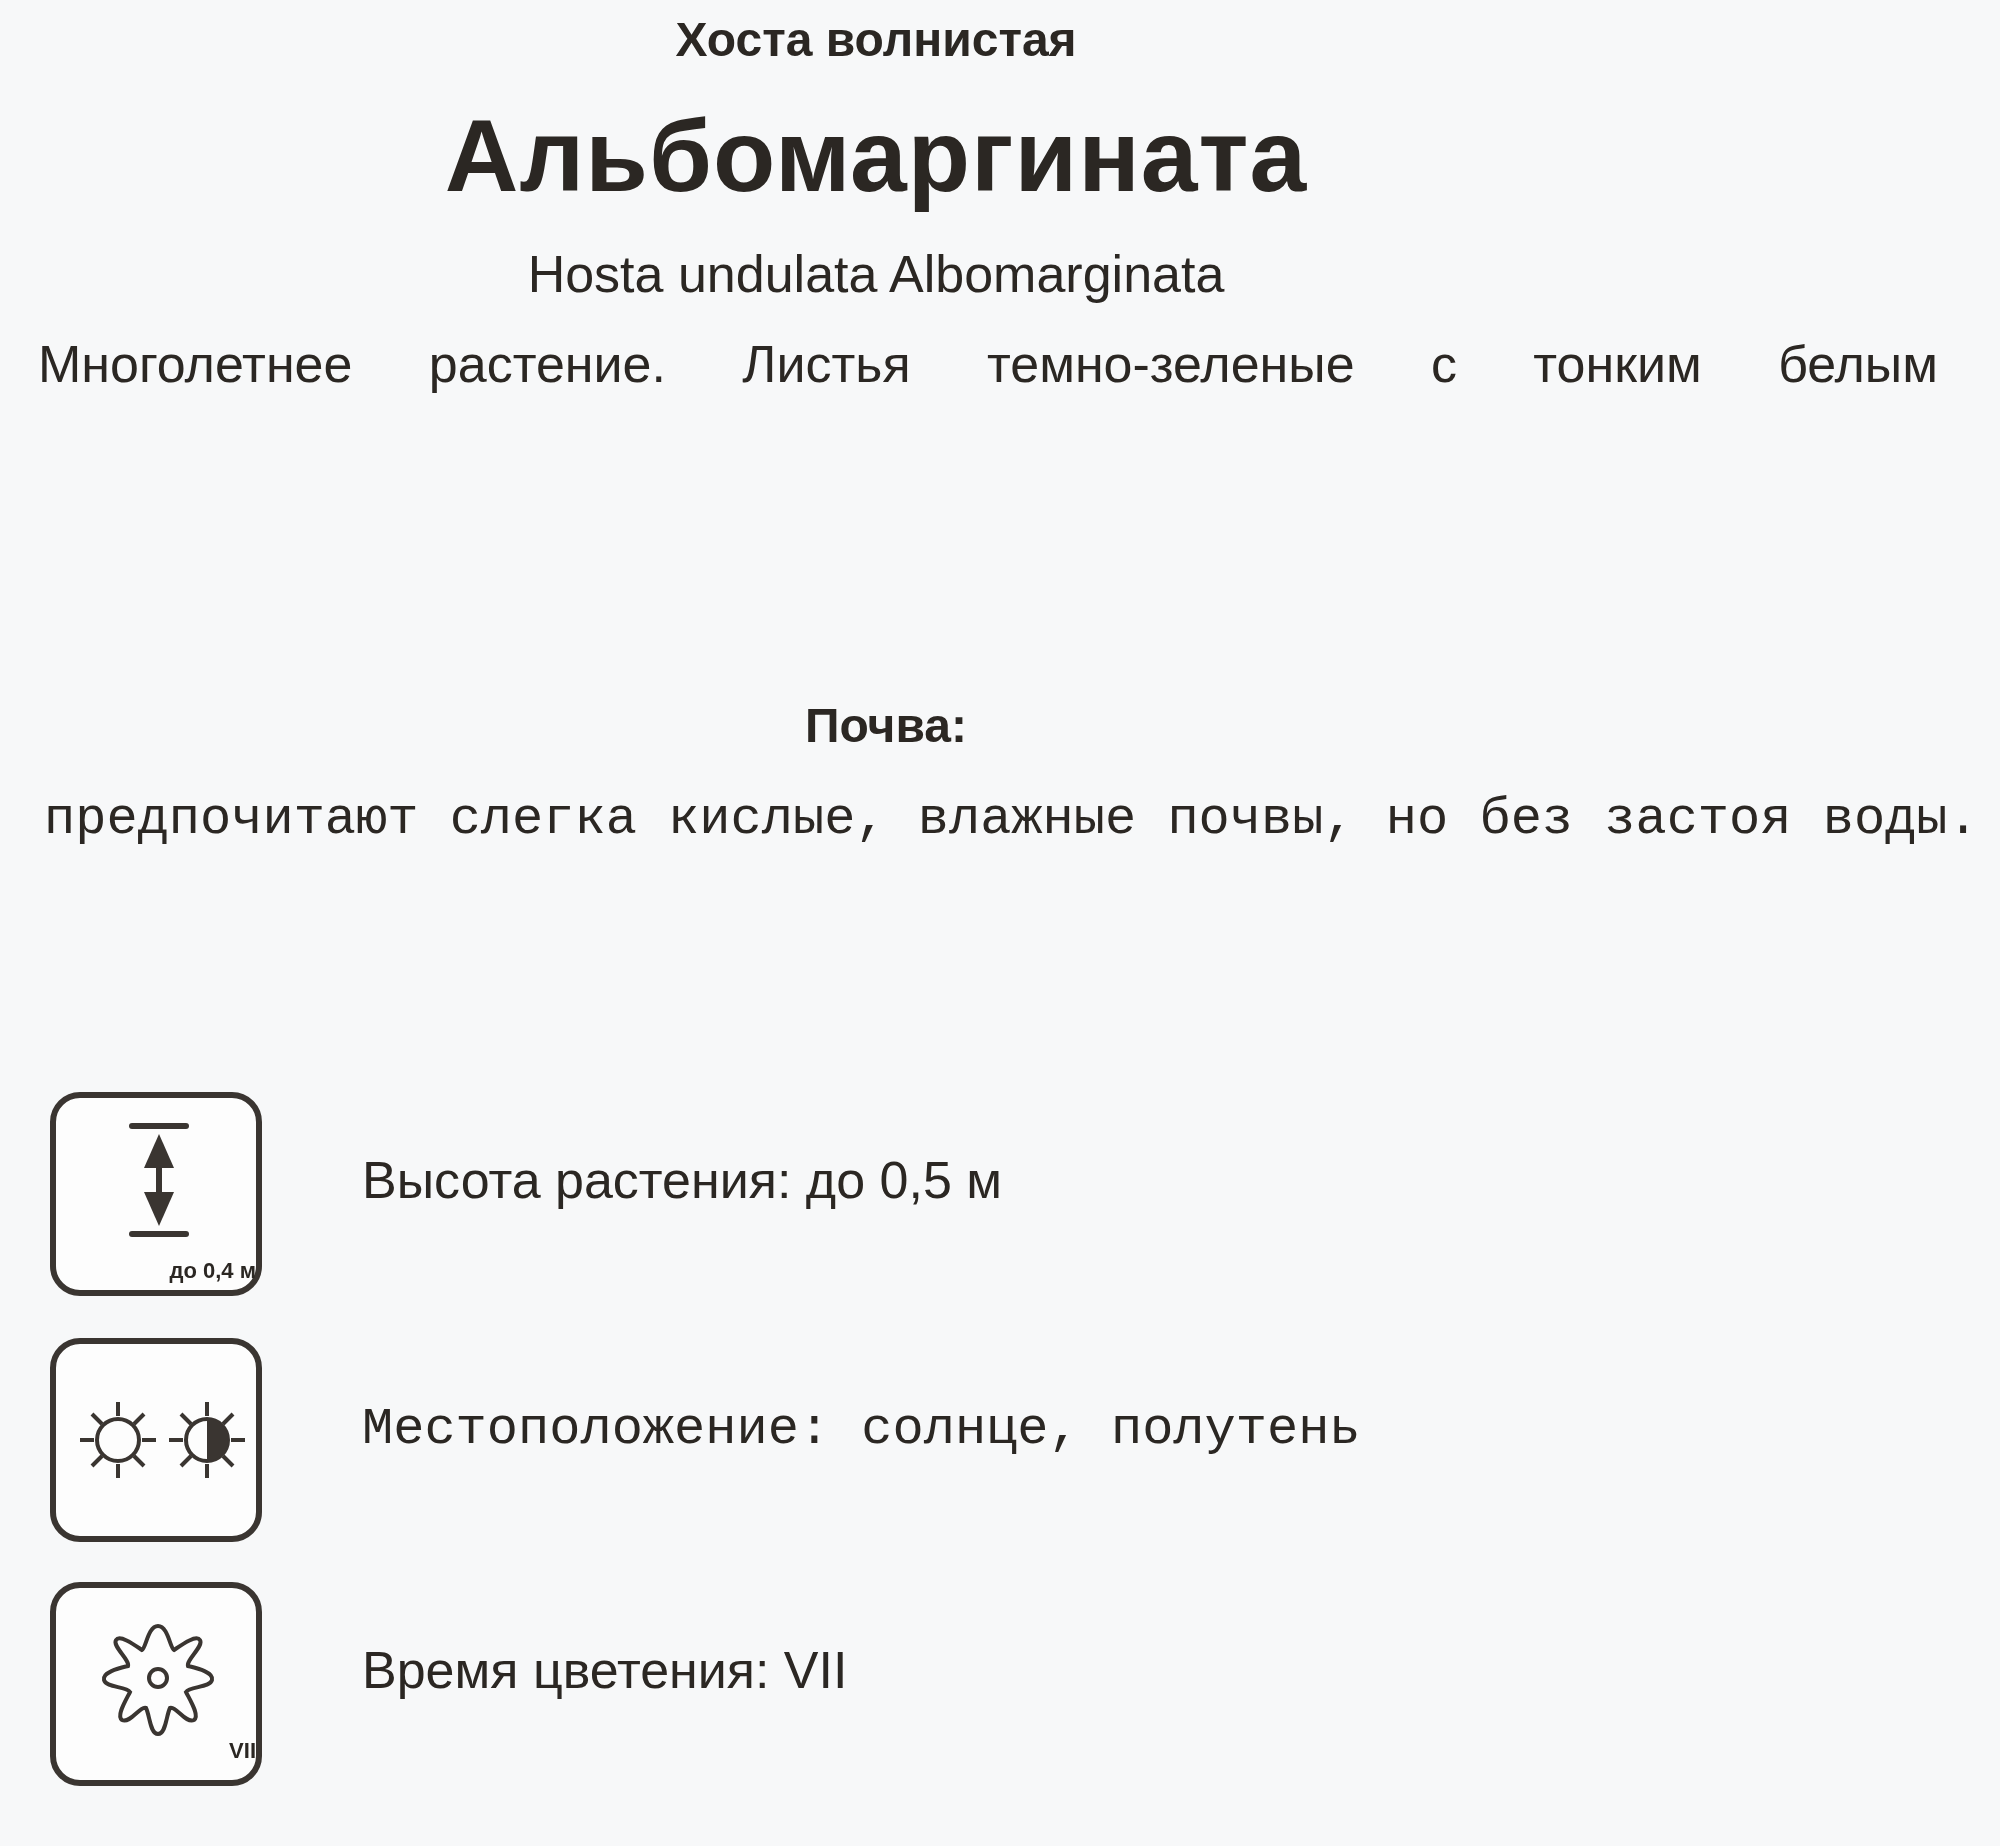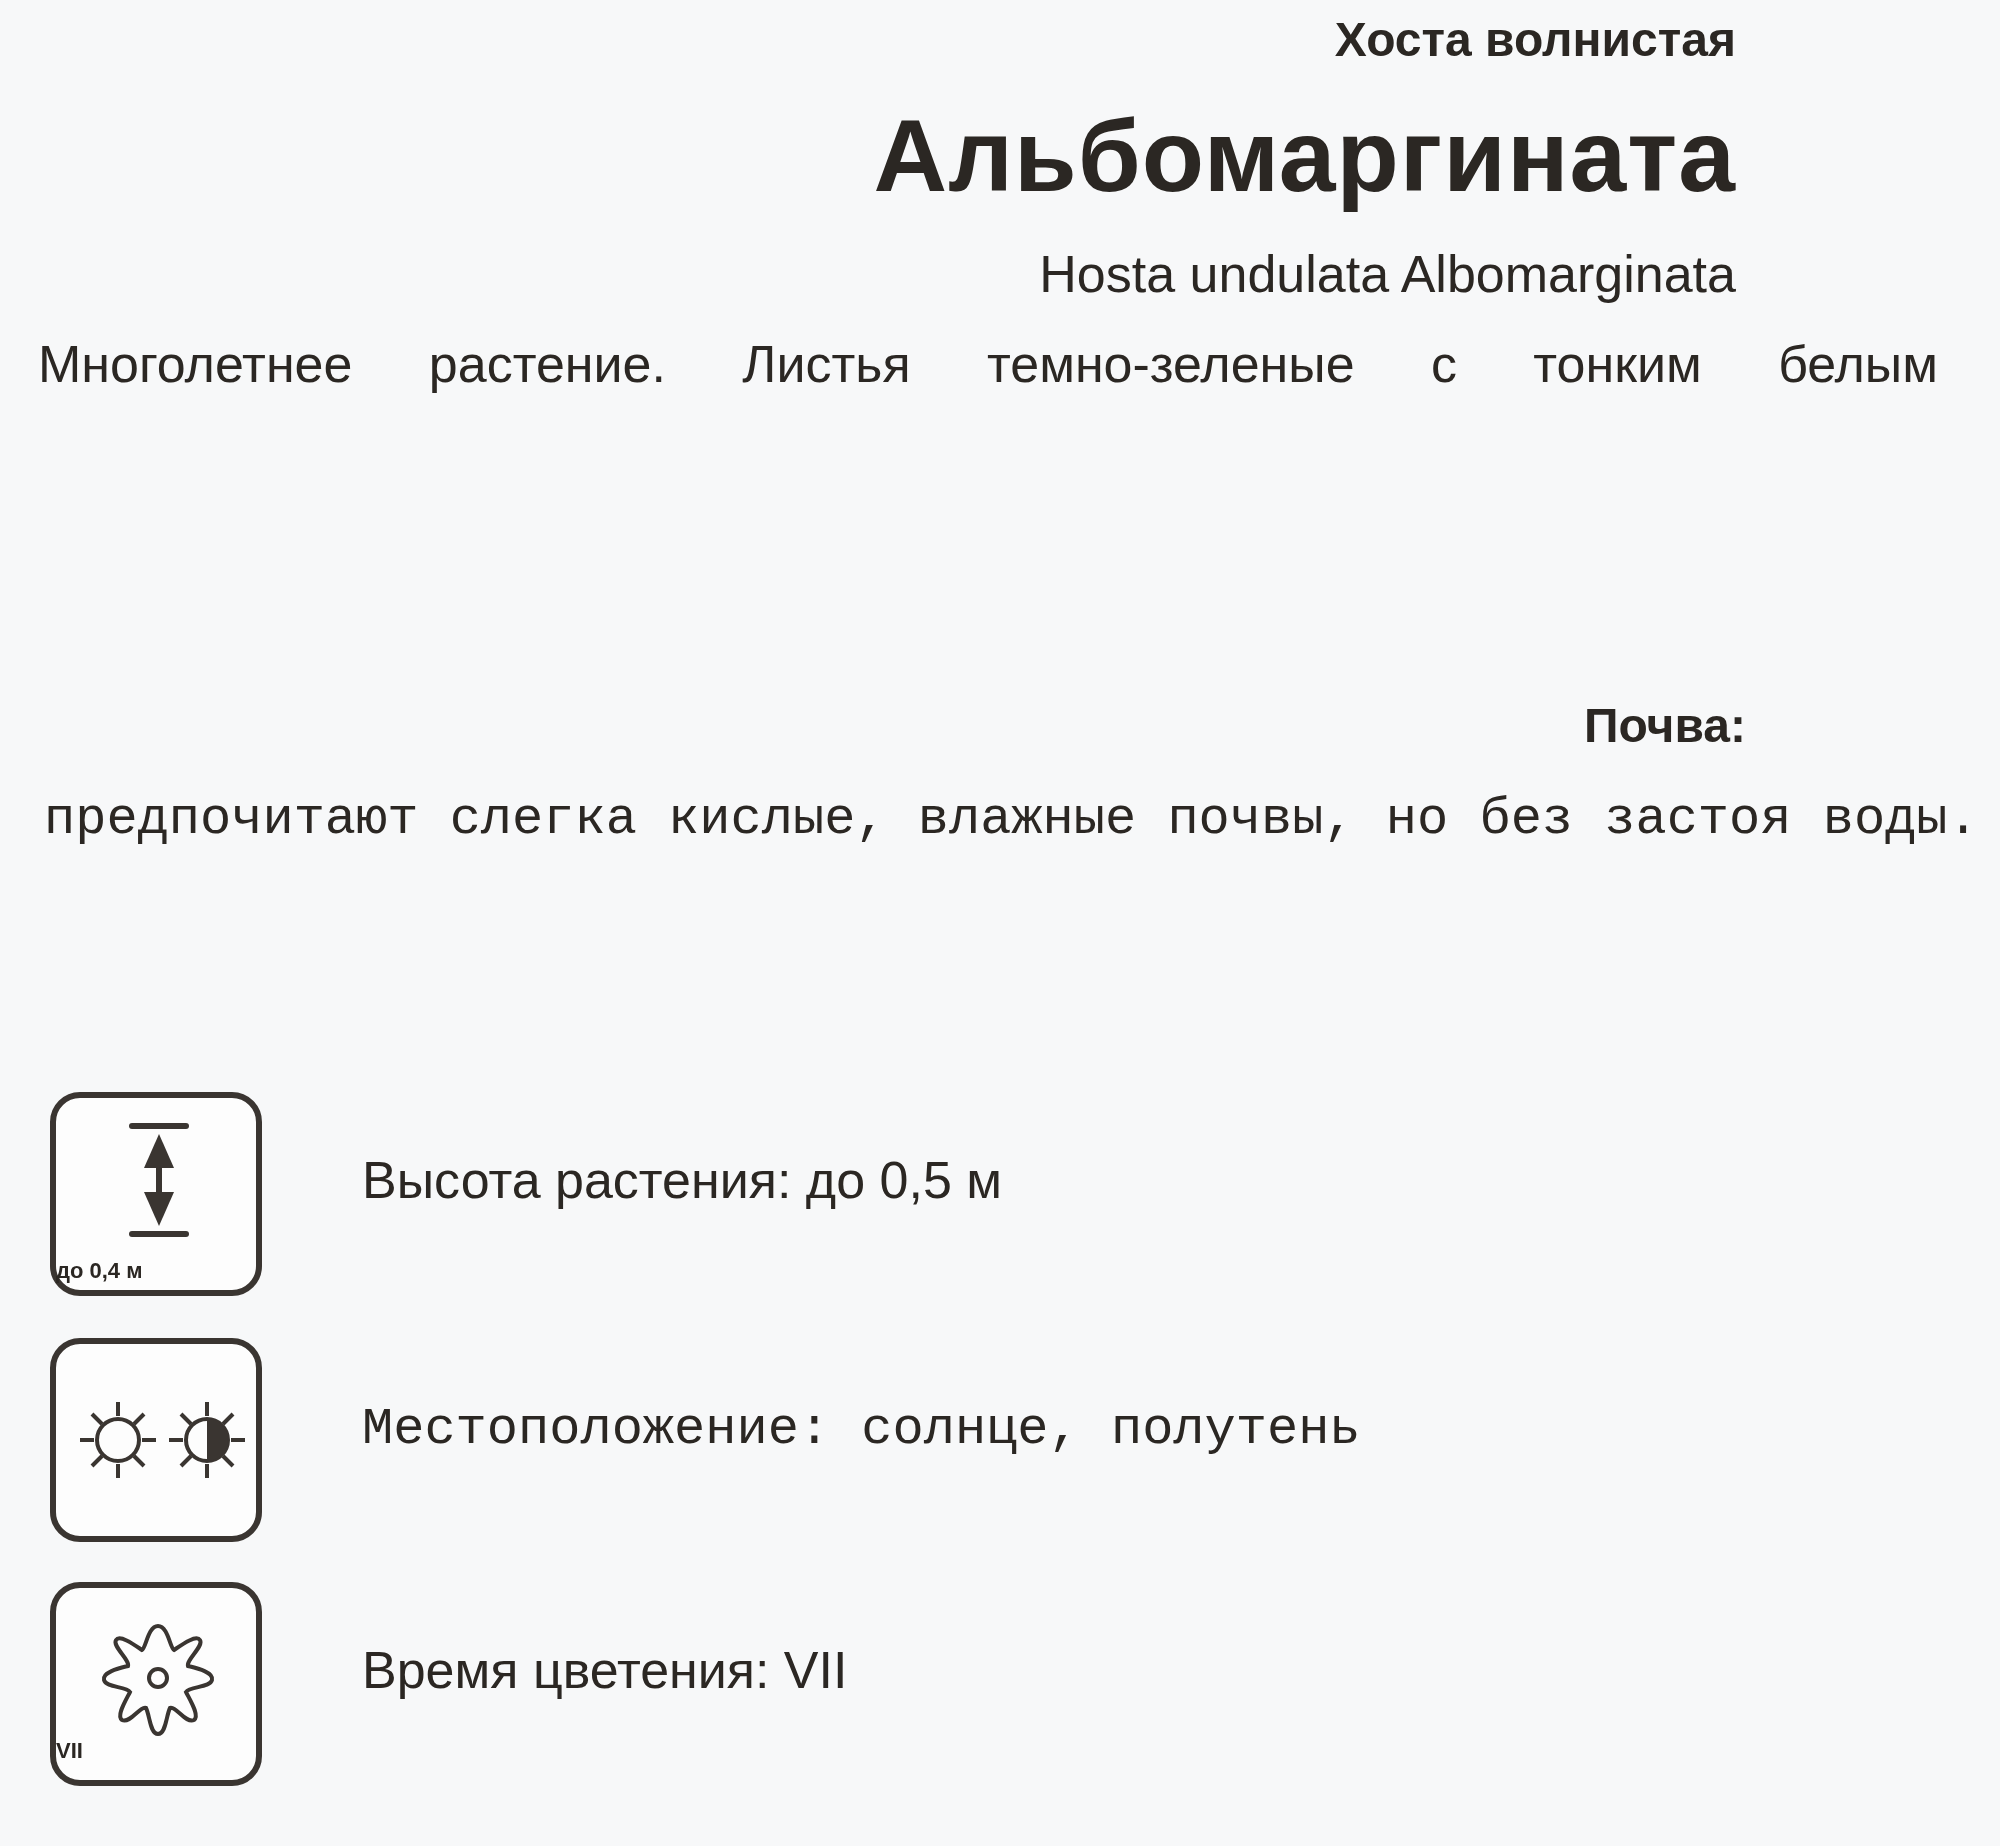--- a/index.html
+++ b/index.html
@@ -1,28 +1,28 @@
 <!DOCTYPE html>
 <html><head>
 <meta charset="utf-8">
 <style>
   html, body { margin:0; padding:0; }
   body { width:2000px; height:1846px; background:#f7f8f9; color:#2b2723; position:relative; overflow:hidden; font-family:"Liberation Sans", sans-serif; }
   .abs { position:absolute; }
-  .center { left:0; width:1736px; text-align:right; }
+  .center { left:8px; width:1736px; text-align:center; }
   #subtitle { top:12px; font-size:48px; font-weight:bold; }
   #title { top:98px; font-size:102px; font-weight:bold; letter-spacing:1px; }
   #latin { top:244px; font-size:52px; }
   #desc { left:38px; width:1900px; top:326px; font-size:52px; line-height:76px; text-align:justify; }
   #desc .line1 { display:block; text-align:justify; text-align-last:justify; }
   #soil-h { top:698px; font-size:48px; font-weight:bold;padding-left:10px; }
   #soil-t { left:44px; top:790px; font-size:52px;font-family:Liberation Mono, monospace; }
   .icon-box { position:absolute; left:50px; width:212px; height:204px; border:6px solid #3a3531; border-radius:30px; box-sizing:border-box; background:#fdfdfd; }
   .icon-box svg { position:absolute; left:0; top:0; }
-  .icon-caption { position:absolute; left:0; width:100%; text-align:left; font-weight:bold; }
+  .icon-caption { position:absolute; left:0; width:100%; text-align:right; font-weight:bold; }
   .prop { position:absolute; left:362px; font-size:52px; }
 </style>
 </head>
 <body>
 
 <div class="abs center" id="subtitle">Хоста волнистая</div>
 <div class="abs center" id="title">Альбомаргината</div>
 <div class="abs center" id="latin">Hosta undulata Albomarginata</div>
 
 <div class="abs" id="desc">

